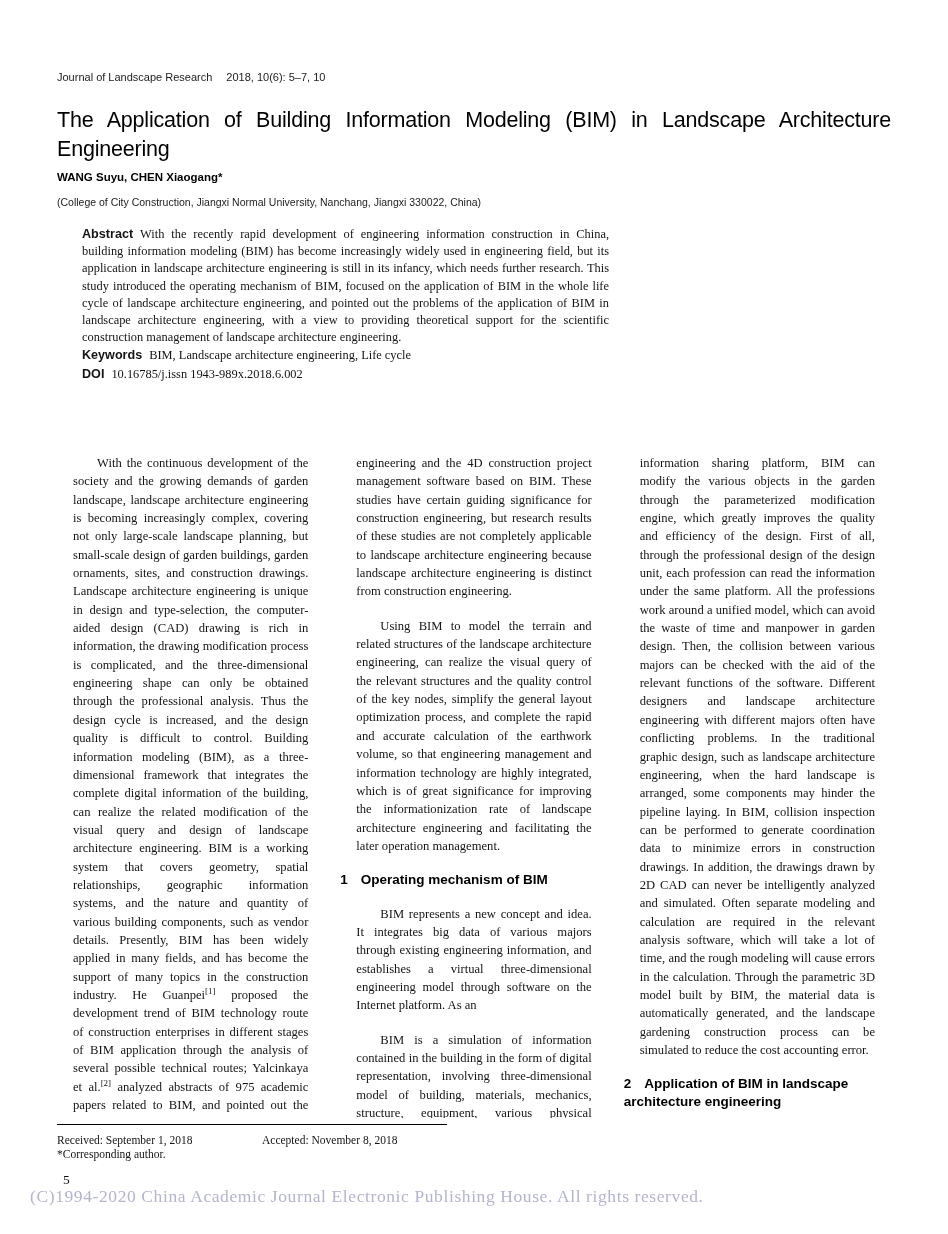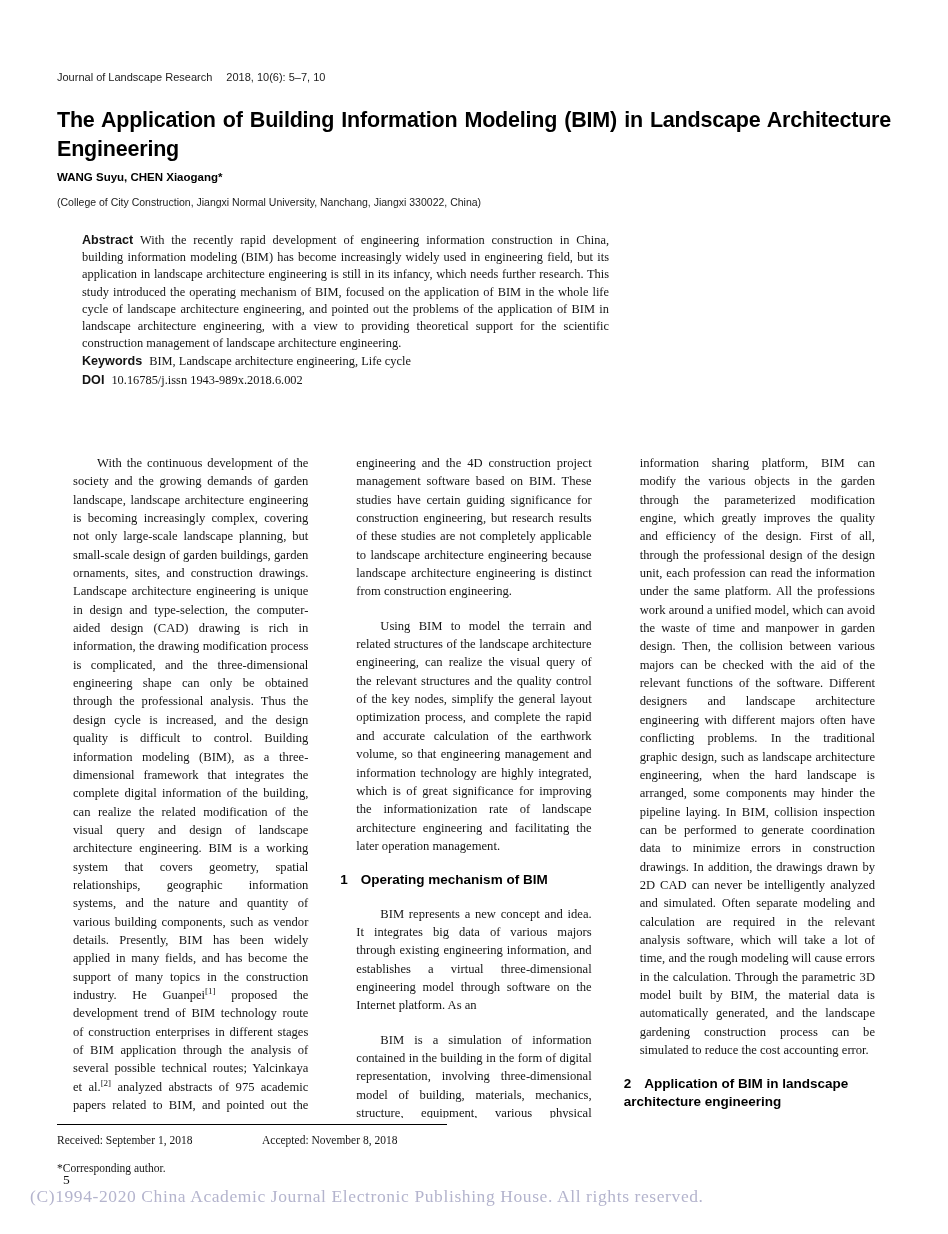--- a/index.html
+++ b/index.html
@@ -15,35 +15,35 @@
   }
   .journal-header {
     position: absolute; left: 57px; top: 71px;
     font-family: "Liberation Sans", sans-serif;
     font-size: 11px; color: #1c1c1c;
   }
   .journal-header .issue { margin-left: 14px; }
   .paper-title {
     position: absolute; left: 57px; top: 106px; width: 834px;
     font-family: "Liberation Sans", sans-serif;
-    font-weight: 700; font-size: 21.5px; line-height: 29px;
+    font-weight: 400; font-size: 21.5px; line-height: 29px;
     color: #000; text-align: justify; letter-spacing: -0.2px;
   }
   .authors-line {
     position: absolute; left: 57px; top: 171px;
     font-family: "Liberation Sans", sans-serif;
     font-weight: 700; font-size: 11.5px; color: #000;
   }
   .affiliation-line {
     position: absolute; left: 57px; top: 196px;
     font-family: "Liberation Sans", sans-serif;
     font-size: 10.5px; color: #222;
   }
   .abstract-section {
-    position: absolute; left: 82px; top: 232px; width: 527px;
+    position: absolute; left: 82px; top: 226px; width: 527px;
   }
   .abstract-text, .meta-line {
     font-size: 12.4px; line-height: 17.2px; text-align: justify;
   }
   .meta-line { text-align: left; margin-top: 1px; }
   .label {
     font-family: "Liberation Sans", sans-serif;
     font-weight: 700; font-size: 12.6px; margin-right: 7px; text-align: right;
   }
   .body-columns {
@@ -60,21 +60,21 @@
     font-family: "Liberation Sans", sans-serif;
     font-weight: 700; font-size: 13.5px; line-height: 17.5px;
     color: #000; text-align: left; margin: 9px 0 5px 0;
   }
   .sec-num { margin-right: 13px; }
   sup { font-size: 9px; vertical-align: super; line-height: 0; }
   .footnote-block { position: absolute; left: 57px; top: 1124px; width: 420px; font-size: 11.5px; }
   .footnote-divider { width: 390px; border-top: 1px solid #000; margin-bottom: 9px; }
   .received-line { display: flex; align-items: flex-end; }
   .received-date { width: 205px; }
-  .corresponding { margin-top: 16px; }
+  .corresponding { margin-top: 2px; }
   .page-number { position: absolute; left: 63px; top: 1172px; font-size: 13.5px; color: #111; }
   .watermark {
     position: absolute; left: 30px; top: 1186px; width: 900px;
     font-size: 17.5px; letter-spacing: 0.6px; white-space: nowrap;
     display: flex; gap: 26px;
   }
 </style>
 </head>
 <body>
 

